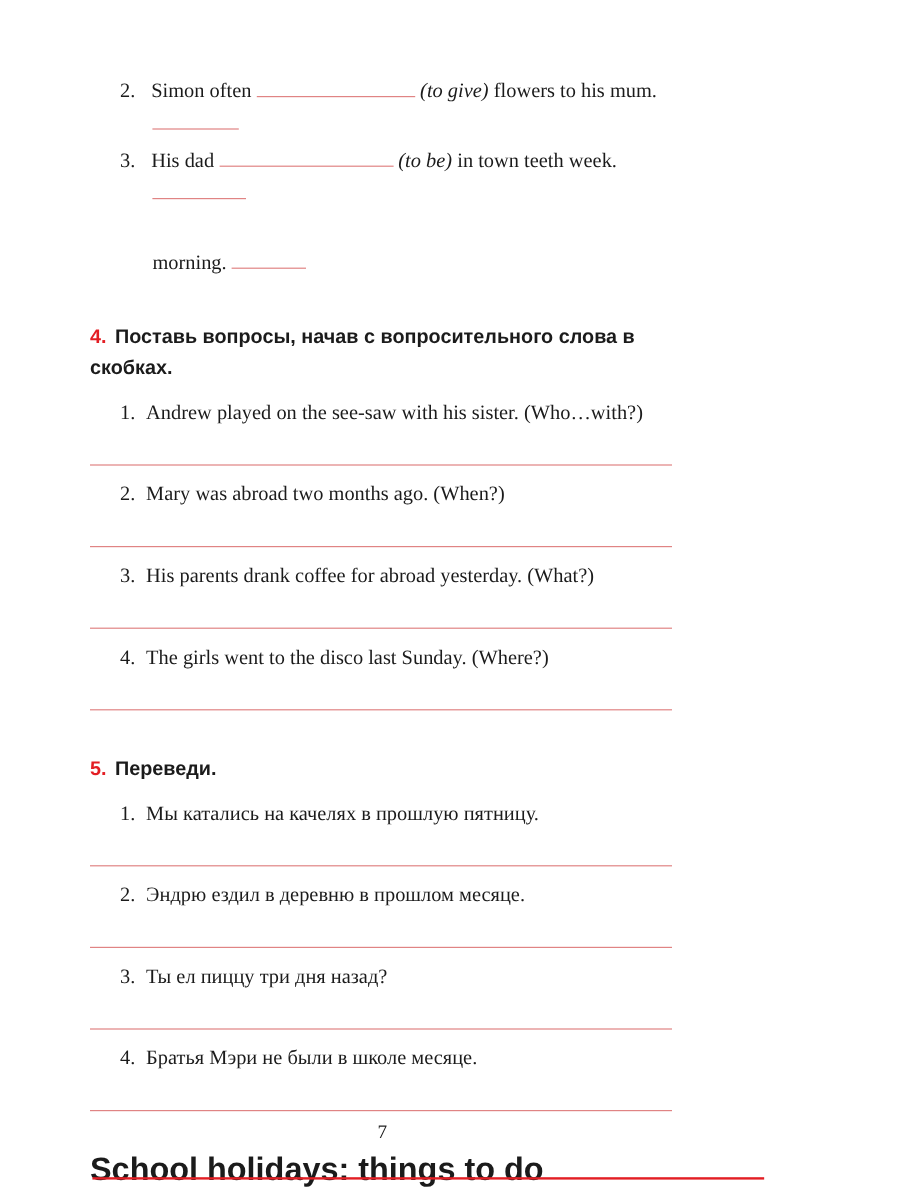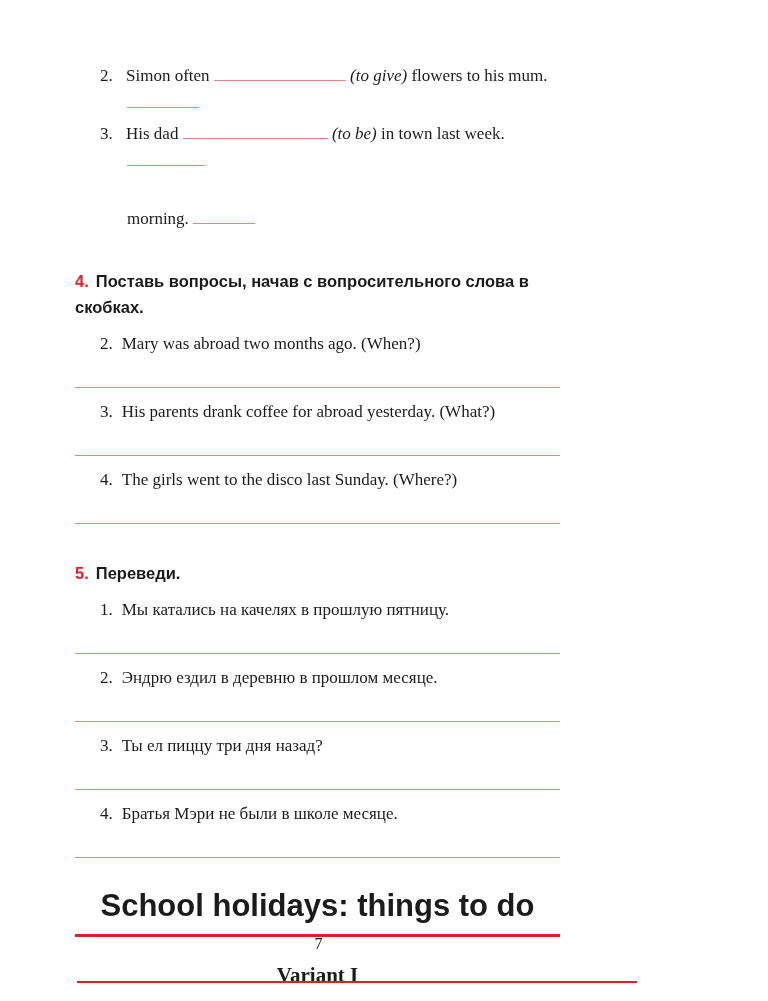--- a/index.html
+++ b/index.html
@@ -51,21 +51,21 @@
     margin-top: 36px;
     margin-bottom: 8px;
   }
   .exnum { color: #e31e24; margin-right: 7px; }
 
   .qa .sent { margin-top: 10px; }
   .qa .ans { margin-top: 16px; }
 
   .unit { margin-top: 32px; font-family: "Liberation Sans", "DejaVu Sans", sans-serif; }
   .unit-title { font-weight: bold; font-size: 29px; text-align: center; line-height: 34px; }
-  .unit-subtitle { font-weight: bold; font-size: 31px; text-align: center; line-height: 32px; margin-top: 12px; }
+  .unit-subtitle { font-weight: bold; font-size: 27px; text-align: left; line-height: 32px; margin-top: 12px; }
   .unit-rule { height: 3px; background: #e31e24; margin-top: 12px; }
 
   .variant {
     text-align: center;
     font-weight: bold;
     font-size: 21px;
     margin-top: 26px;
     font-family: "Liberation Serif", "DejaVu Serif", serif;
   }
 
@@ -100,34 +100,38 @@
         <span class="blank w-132"></span>
         <span class="hint">(to give)</span>
         <span>flowers to his mum.</span>
         <span class="blank w-72"></span>
       </div>
       <div class="sent">
         <span class="inum">3.</span>
         <span>His dad</span>
         <span class="blank w-145"></span>
         <span class="hint">(to be)</span>
-        <span>in town last week.</span>
+        <span>in town teeth week.</span>
         <span class="blank w-78"></span>
       </div>
       <div class="sent">
         <br>
         <span>morning.</span>
         <span class="blank w-62"></span>
       </div>
     </div>
 
     <div class="exh">
       <span class="exnum">4.</span><span>Поставь вопросы, начав с вопросительного слова в скобках.</span>
     </div>
     <div>
+      <div class="qa">
+        <div class="sent"><span class="inum">1.</span><span>Andrew played on the see-saw with his sister. (Who…with?)</span></div>
+        <div class="ans"></div>
+      </div>
       <div class="qa">
         <div class="sent"><span class="inum">2.</span><span>Mary was abroad two months ago. (When?)</span></div>
         <div class="ans"></div>
       </div>
       <div class="qa">
         <div class="sent"><span class="inum">3.</span><span>His parents drank coffee for abroad yesterday. (What?)</span></div>
         <div class="ans"></div>
       </div>
       <div class="qa">
         <div class="sent"><span class="inum">4.</span><span>The girls went to the disco last Sunday. (Where?)</span></div>

